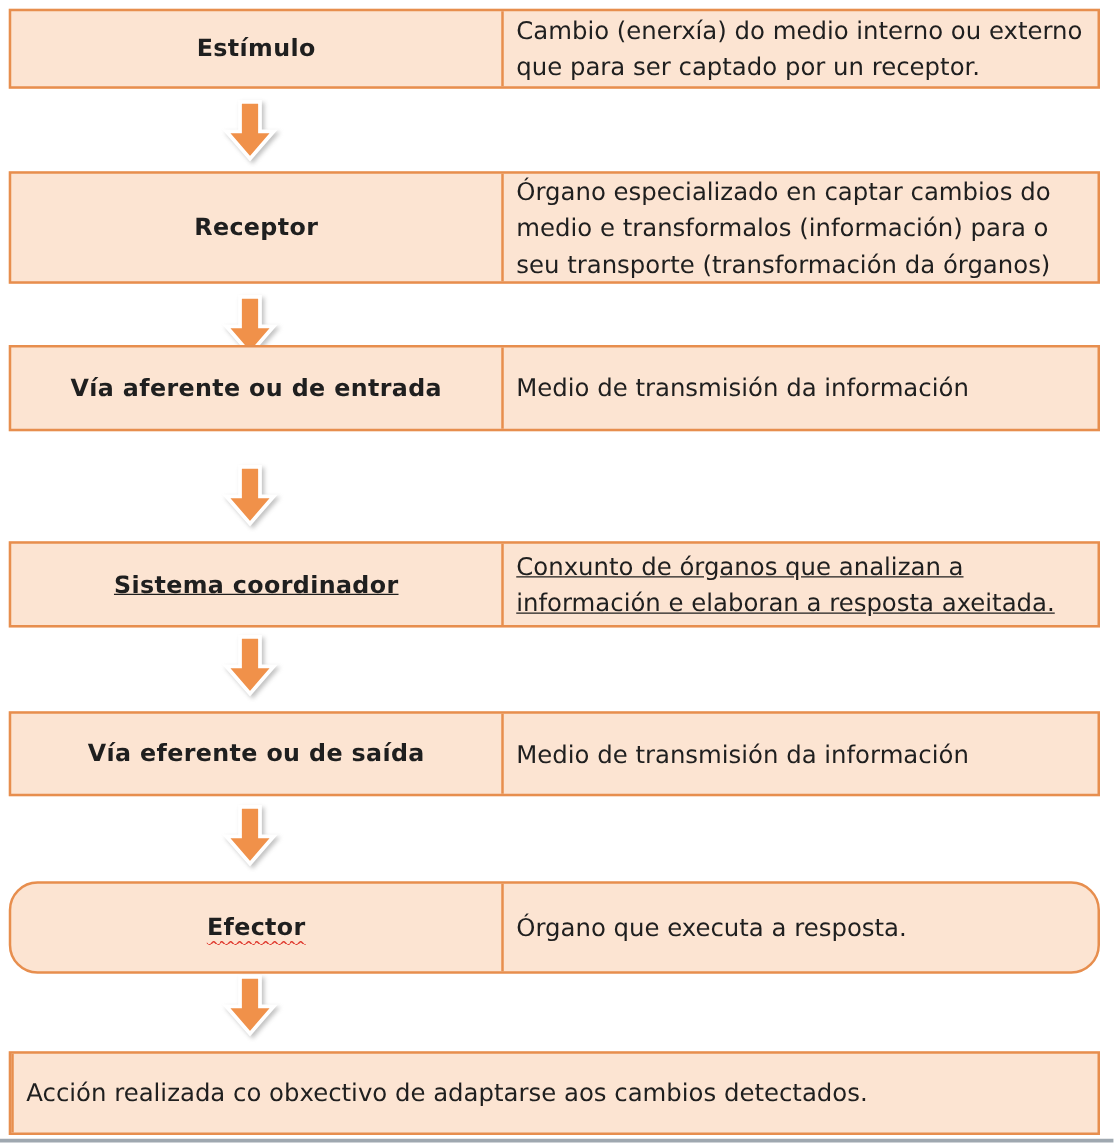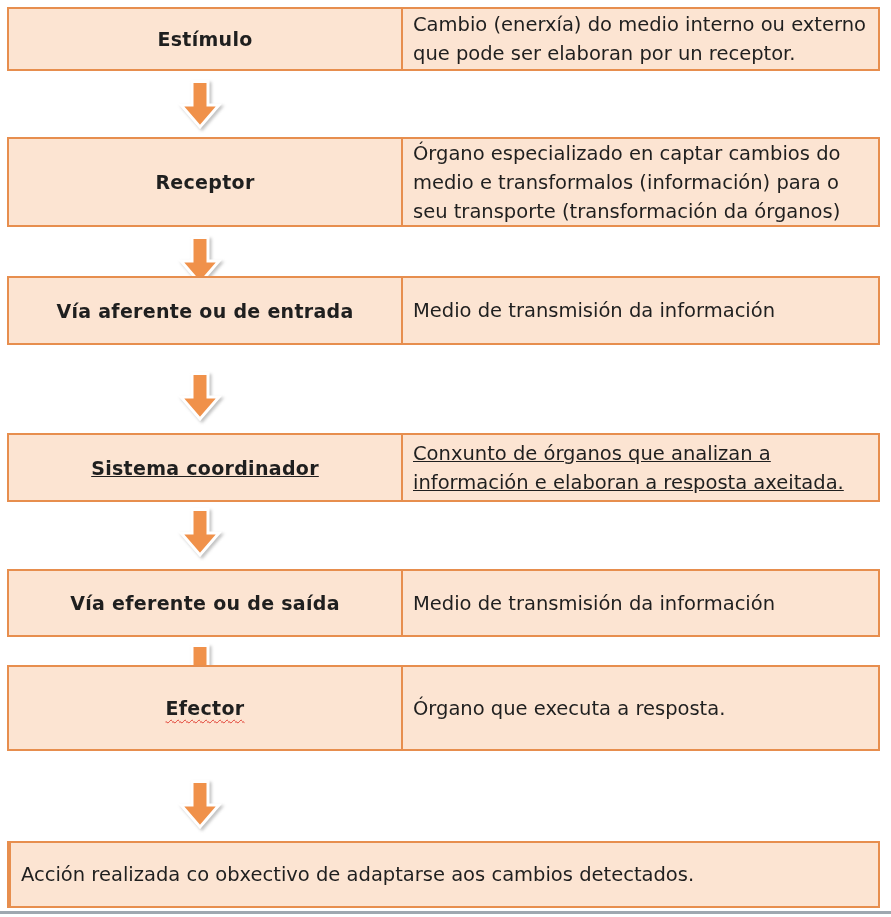--- a/index.html
+++ b/index.html
@@ -66,40 +66,40 @@
     left:0;top:911px;
     width:891px;height:3px;
     background:var(--bottom-rule);
   }
   
   #row0{top:7px;height:64px;}
   #row1{top:137px;height:90px;}
   #row2{top:276px;height:69px;}
   #row3{top:433px;height:69px;text-decoration:underline;}
   #row4{top:569px;height:68px;}
-  #row5{top:665px;height:86px;}
+  #row5{top:705px;height:74px;border-radius:23px;}
   #row6{top:841px;height:67px;}
   #arr0{top:80px;}
   #arr1{top:236px;}
   #arr2{top:372px;}
   #arr3{top:508px;}
   #arr4{top:644px;}
   #arr5{top:780px;}
 </style>
 </head>
 <body>
 
 <div class="canvas">
 
   <div class="row" id="row0">
     <div class="cell-term">
         <span>Estímulo</span>
       </div>
     <div class="cell-def">
-        <span>Cambio (enerxía) do medio interno ou externo que pode ser elaboran por un receptor.</span>
+        <span>Cambio (enerxía) do medio interno ou externo que para ser captado por un receptor.</span>
       </div>
   </div>
 
   <div class="arrow" id="arr0">
     <svg viewBox="0 0 46 50" width="46" height="50">
         <path d="M15 1.5 H31 V25 H42 L23 47 L4 25 H15 Z" fill="var(--arrow-fill)" stroke="#ffffff" stroke-width="3" stroke-linejoin="miter"></path>
       </svg>
   </div>
 
   <div class="row" id="row1">

